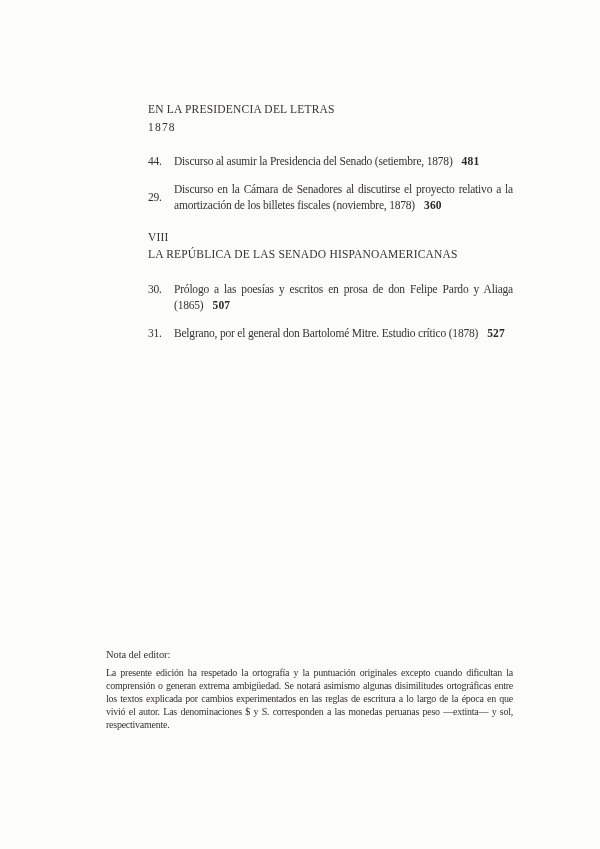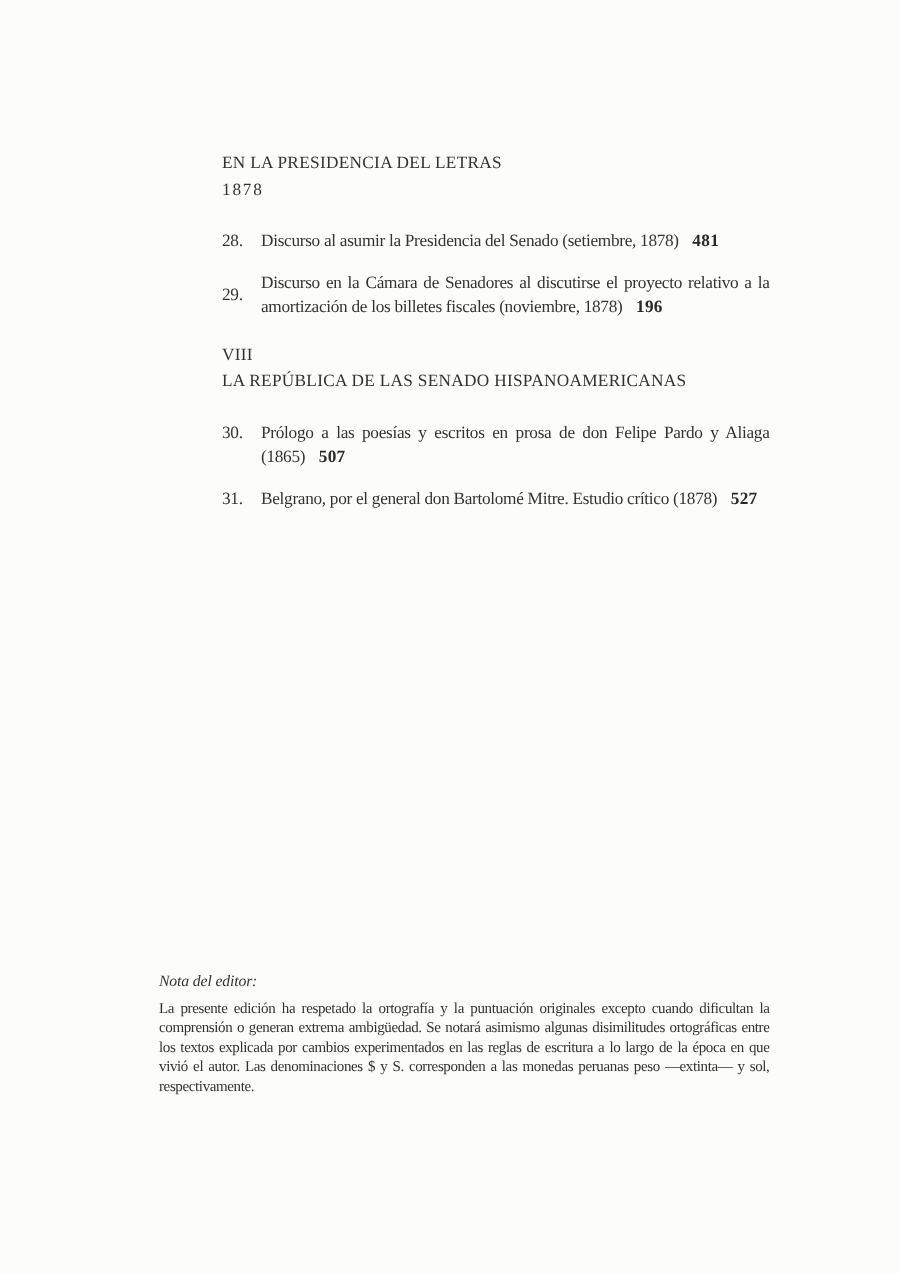--- a/index.html
+++ b/index.html
@@ -63,21 +63,20 @@
     color: #2c2a25;
   }
   
   .editor-note {
     position: absolute;
     left: 106px;
     top: 648px;
     width: 407px;
   }
   .note-label {
-    font-style: italic;
     font-size: 10.5px;
     line-height: 14px;
     margin: 0 0 4px 0;
     letter-spacing: -0.1px;
   }
   .note-text {
     margin: 0;
     font-size: 10px;
     line-height: 13px;
     letter-spacing: -0.25px;
@@ -88,26 +87,26 @@
 <body>
 
 <main class="toc">
 
   <section class="toc-section">
     <h2 class="sec-title">EN LA PRESIDENCIA DEL LETRAS</h2>
     <div class="sec-year">1878</div>
 
     <ol class="items">
       <li class="item">
-        <span class="item-num">28.</span>
+        <span class="item-num">44.</span>
         <span class="item-body"><span class="item-text">Discurso al asumir la Presidencia del Senado (setiembre, 1878)</span><span class="item-page">481</span></span>
       </li>
       <li class="item">
         <span class="item-num">29.</span>
-        <span class="item-body"><span class="item-text">Discurso en la Cámara de Senadores al discutirse el proyecto relativo a la amortización de los billetes fiscales (noviembre, 1878)</span><span class="item-page">196</span></span>
+        <span class="item-body"><span class="item-text">Discurso en la Cámara de Senadores al discutirse el proyecto relativo a la amortización de los billetes fiscales (noviembre, 1878)</span><span class="item-page">360</span></span>
       </li>
     </ol>
   </section>
 
   <section class="toc-section second">
     <div class="sec-num">VIII</div>
     <h2 class="sec-title">LA REPÚBLICA DE LAS SENADO HISPANOAMERICANAS</h2>
 
     <ol class="items">
       <li class="item">

